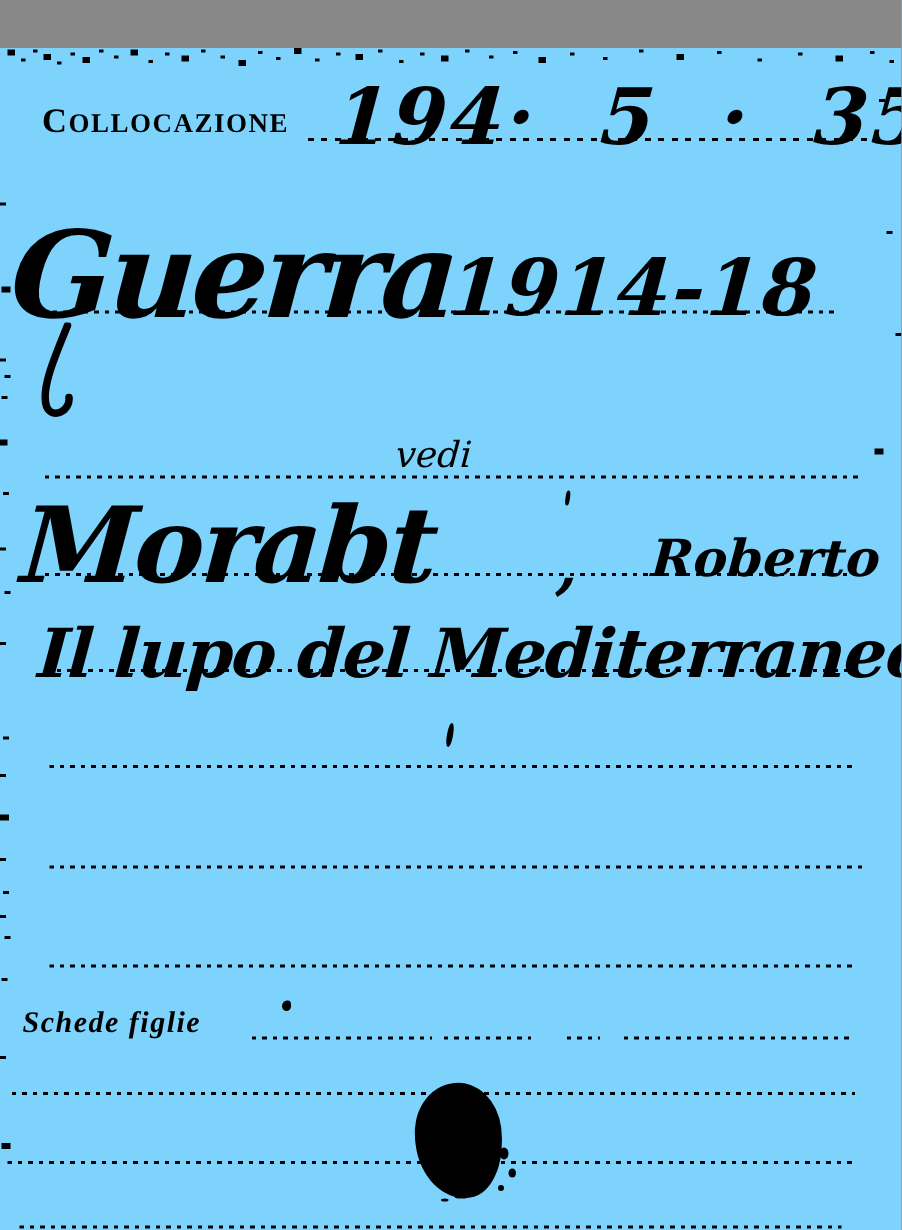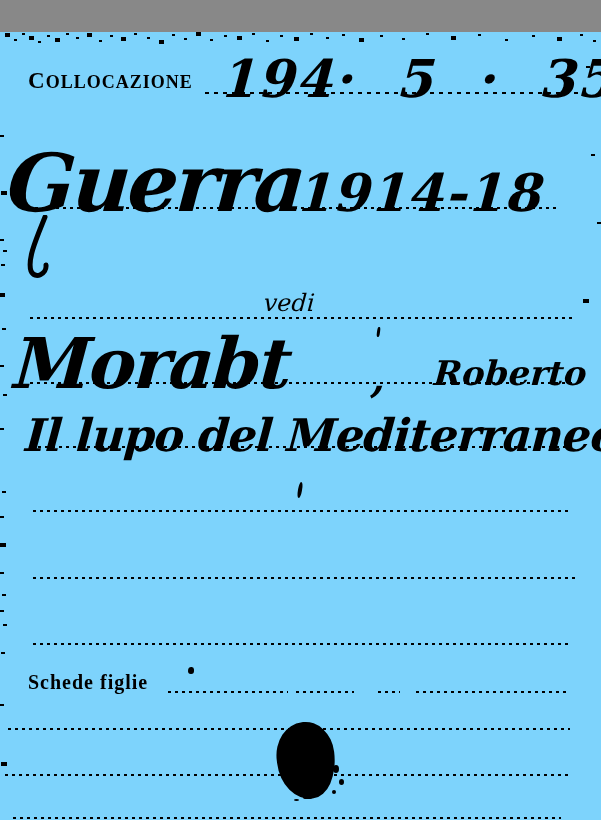--- a/index.html
+++ b/index.html
@@ -24,21 +24,21 @@
     transform:skewX(-4deg); transform-origin:left bottom;
   }
   .hw.light { font-weight:normal; }
   
   .plabel {
     position:absolute; white-space:nowrap; line-height:1;
     font-family:"Liberation Serif", serif; font-weight:bold;
   }
   #colloc-label { left:28px; top:37px; font-size:18px; letter-spacing:1px; }
   #colloc-label::first-letter { font-size:23px; }
-  #schede-label { left:28px; top:640px; font-size:20px; letter-spacing:1px; }
+  #schede-label { left:15px; top:640px; font-size:20px; font-style:italic; letter-spacing:1px; }
 
   #colloc-value { left:222px; top:21px; font-size:52px; letter-spacing:2px; word-spacing:22px; }
   #heading-word { left:5px;  top:111px; font-size:80px; letter-spacing:-3px; }
   #heading-years{ left:298px; top:135px; font-size:52px; letter-spacing:1px; }
   #vedi         { left:263px; top:259px; font-size:24px; }
   #surname      { left:12px; top:297px; font-size:70px; letter-spacing:-2px; }
   #separator    { left:370px; top:326px; font-size:40px; }
   #forename     { left:433px; top:324px; font-size:34px; }
   #title-line   { left:24px; top:381px; font-size:45px; letter-spacing:-1px; }
 

